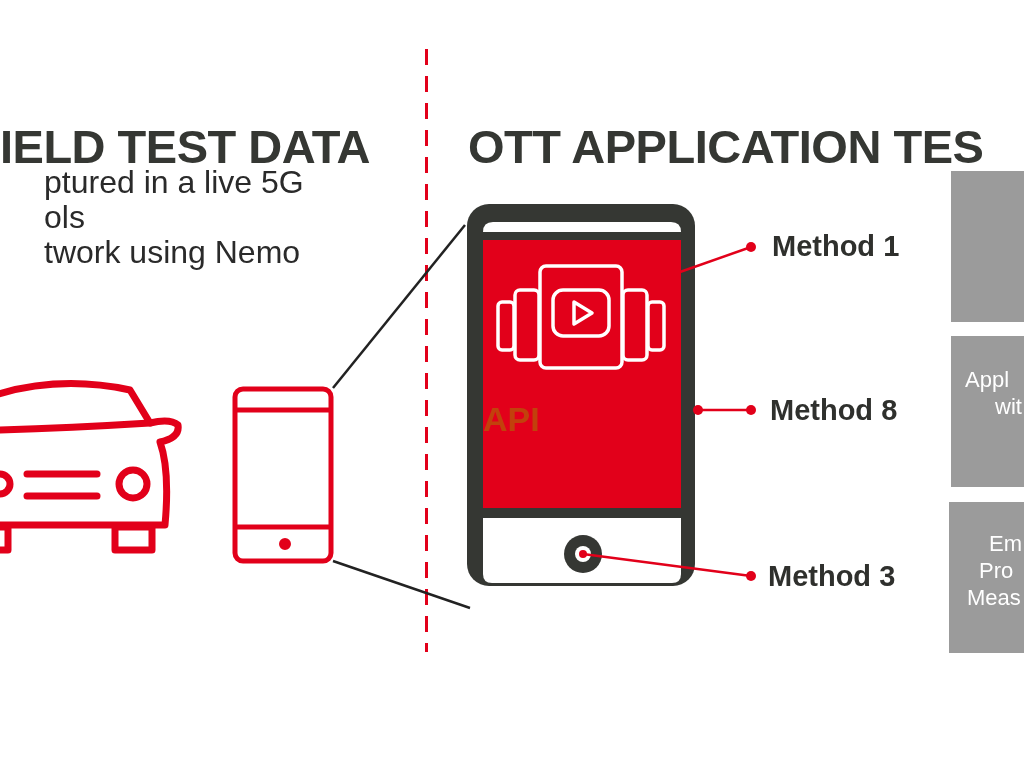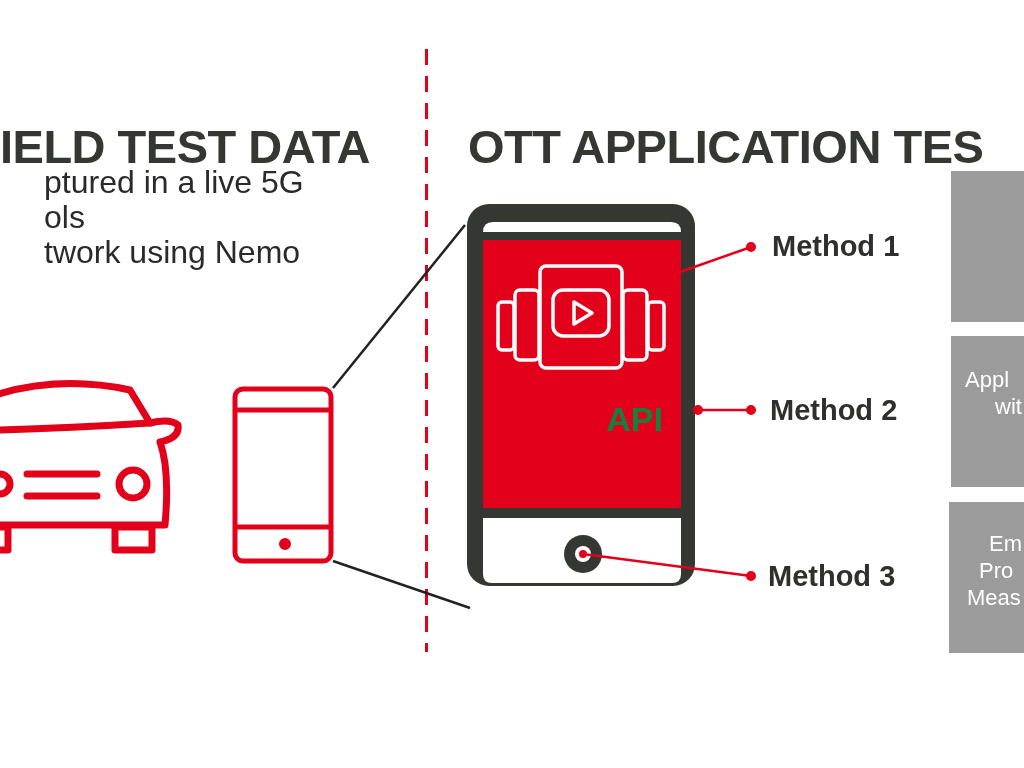--- a/index.html
+++ b/index.html
@@ -75,24 +75,24 @@
     <line x1="680" y1="272" x2="751" y2="247"></line>
     <circle cx="751" cy="247" r="5" stroke="none"></circle>
     <line x1="698" y1="410" x2="751" y2="410"></line>
     <circle cx="698" cy="410" r="5" stroke="none"></circle>
     <circle cx="751" cy="410" r="5" stroke="none"></circle>
     <line x1="583" y1="554" x2="751" y2="576"></line>
     <circle cx="751" cy="576" r="5" stroke="none"></circle>
   </g>
 </svg>
 
-<div class="abs" style="left:483px;top:402px;width:180px;text-align:right;color:#15803d;font-weight:bold;font-size:34px;line-height:1;">API</div>
+<div class="abs" style="left:483px;top:402px;width:180px;text-align:left;color:#c2410c;font-weight:bold;font-size:34px;line-height:1;">API</div>
 
 <div class="abs method" style="left:772px;top:232px;">Method 1</div>
-<div class="abs method" style="left:770px;top:396px;">Method 2</div>
+<div class="abs method" style="left:770px;top:396px;">Method 8</div>
 <div class="abs method" style="left:768px;top:562px;text-align:center;">Method 3</div>
 
 <div class="abs gbox" style="left:951px;top:171px;height:151px;">
   <div style="padding-top:30px;padding-left:45px;text-align:left;">
     <span style="padding-left:58px">M</span>
     <span style="padding-left:30px">Mo</span>
   </div>
 </div>
 <div class="abs gbox" style="left:951px;top:336px;height:151px;">
   <div style="padding-top:30px;text-align:left;">

